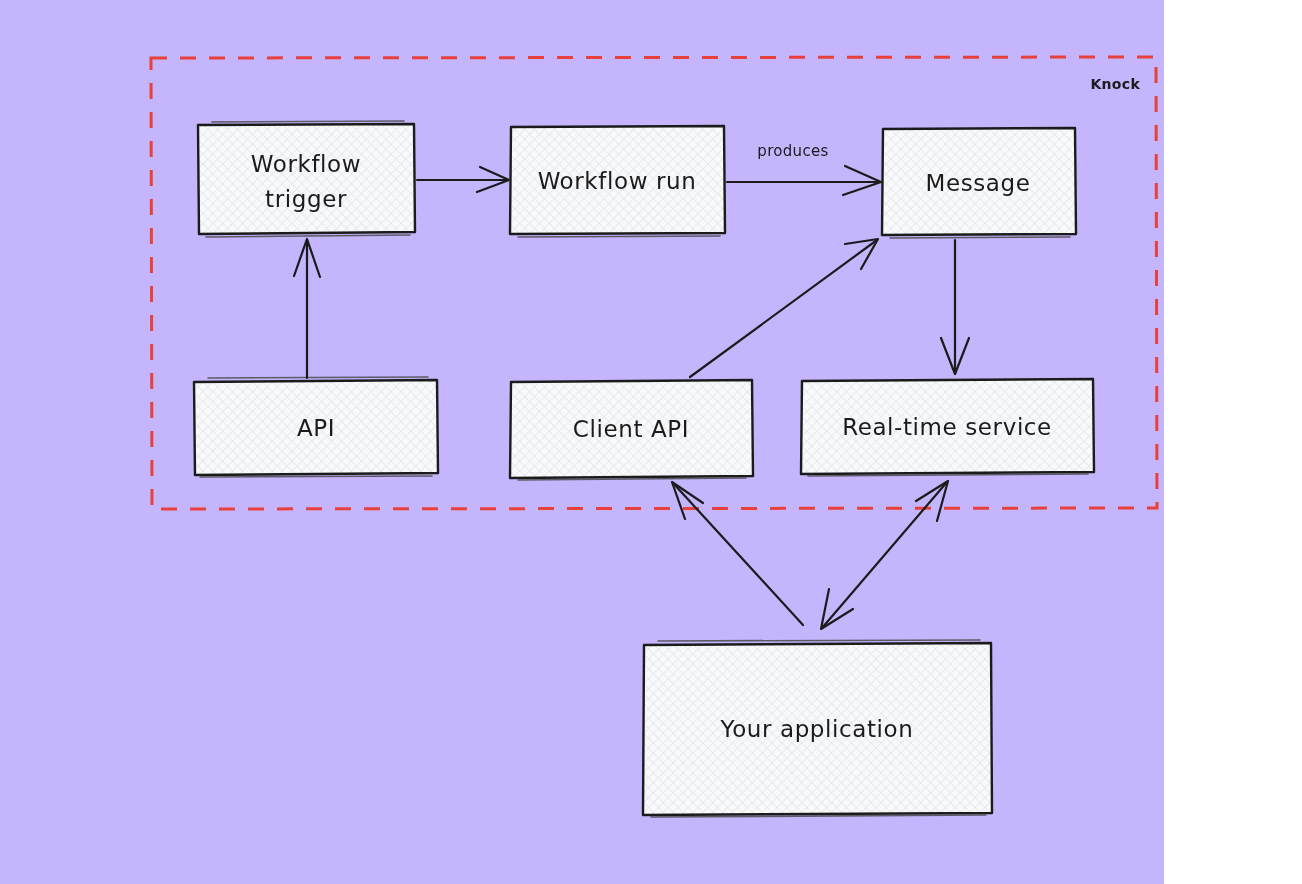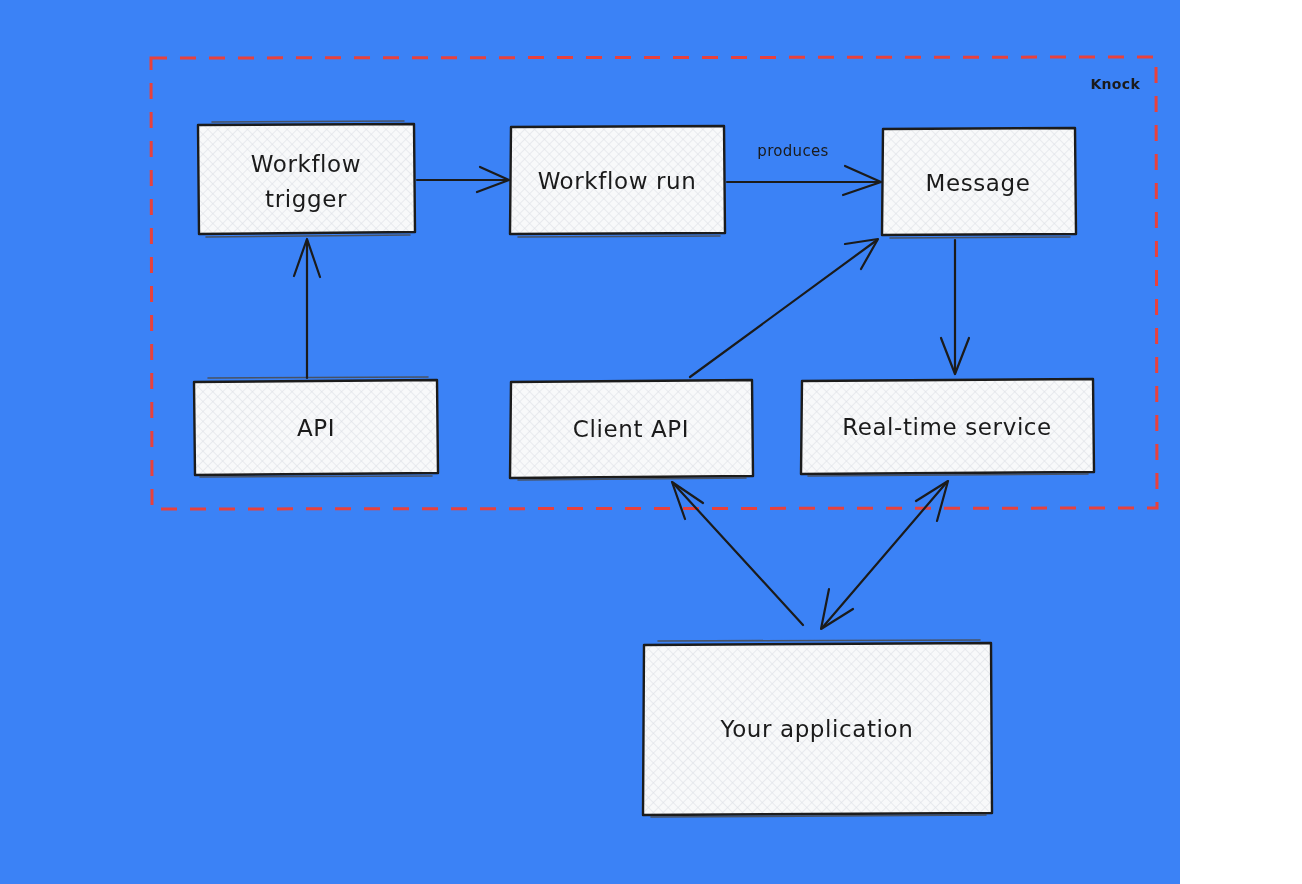--- a/index.html
+++ b/index.html
@@ -8,23 +8,22 @@
     padding: 0;
     background: #ffffff;
   }
   body {
     font-family: "DejaVu Sans", sans-serif;
   }
   #diagram-root {
     position: relative;
     width: 1164px;
     height: 884px;
-    background: #3b82f6;
+    background: #c4b5fd;
     overflow: hidden;
-    padding-left: 16px;
   }
   #diagram-svg {
     position: absolute;
     top: 0;
     left: 0;
     width: 1302px;
     height: 884px;
   }
   .node-label {
     font-family: "DejaVu Sans", sans-serif;

